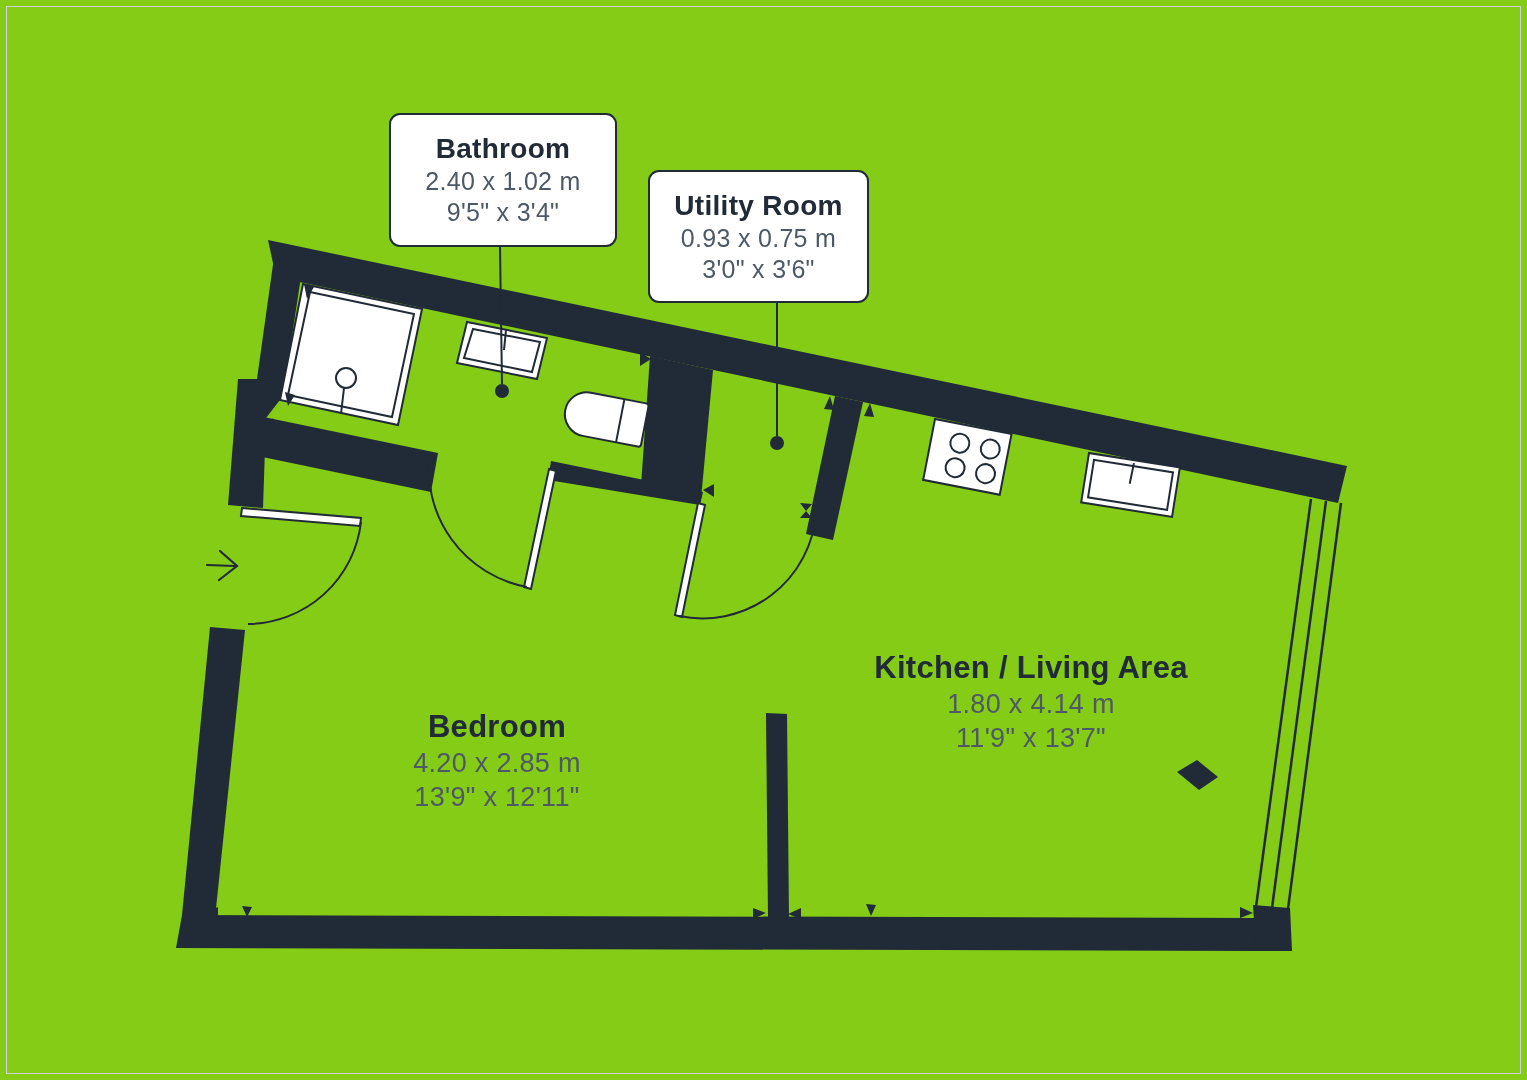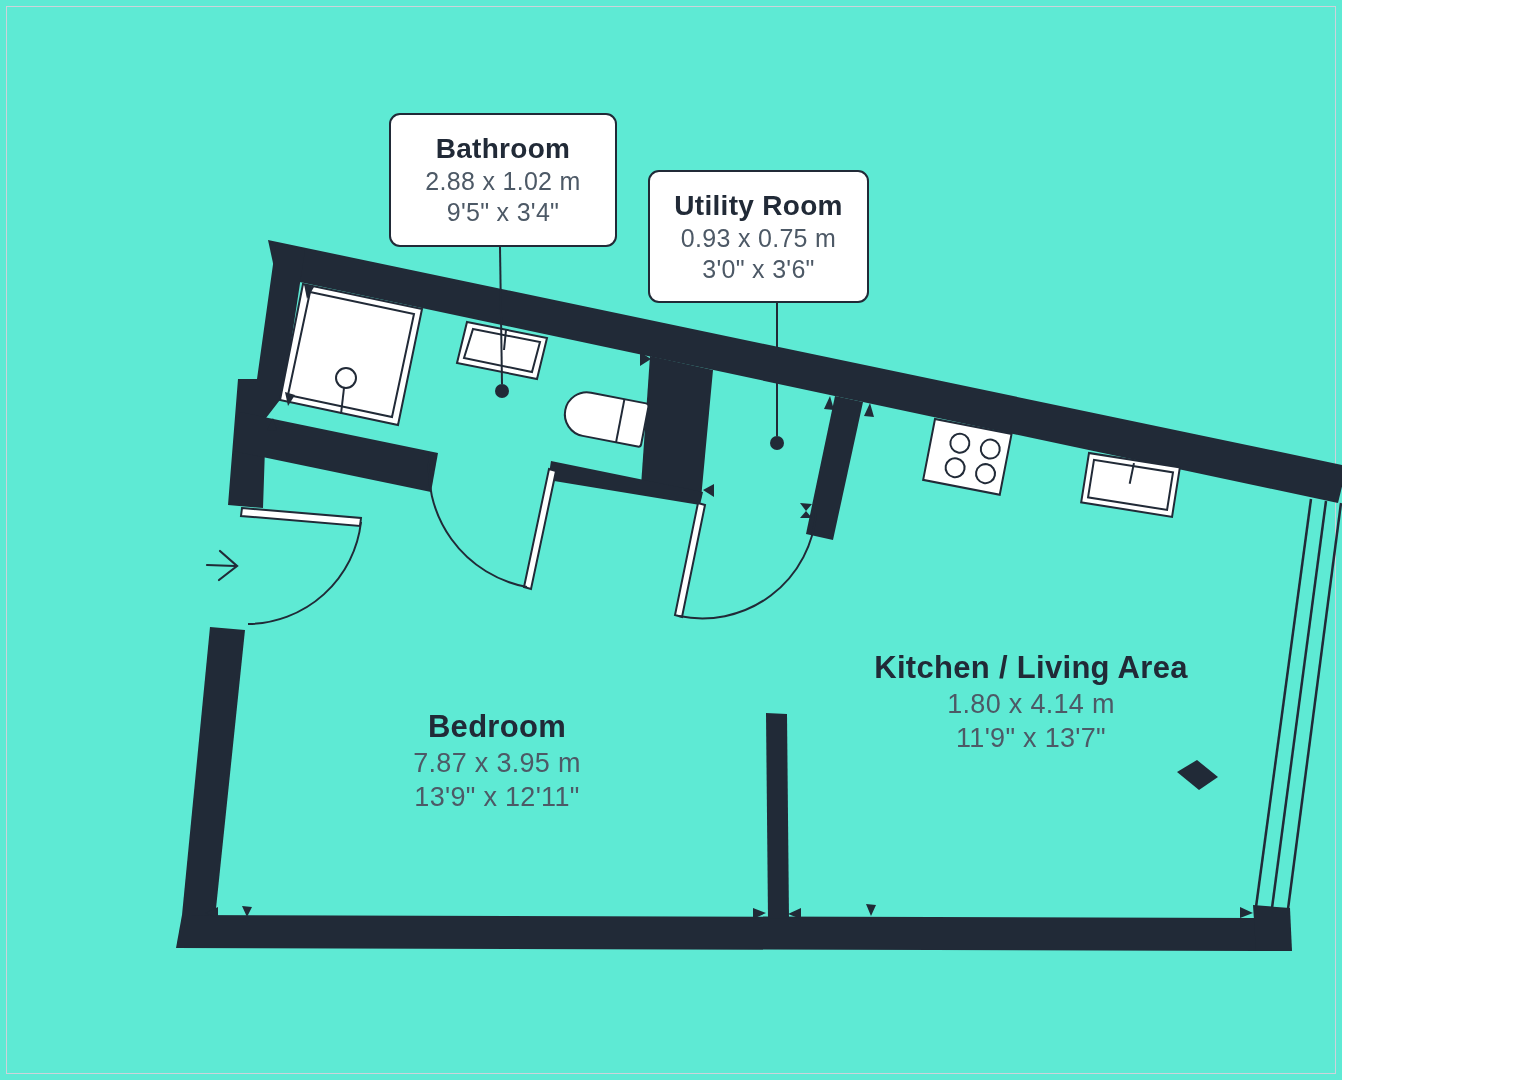--- a/index.html
+++ b/index.html
@@ -1,17 +1,17 @@
 <!DOCTYPE html>
 <html><head>
 <meta charset="utf-8">
 <style>
   html,body{margin:0;padding:0;background:#ffffff;}
   .stage{
-    position:relative;width:1342px;height:1080px;background:#5eead4;overflow:hidden;
+    position:relative;width:1527px;height:1080px;background:#84cc16;overflow:hidden;
     font-family:"Liberation Sans",sans-serif;
   }
   .frame{
     position:absolute;inset:6px;border:1px solid #cdd3da;pointer-events:none;
   }
   svg.plan{position:absolute;left:0;top:0;}
   
   .callout{
     position:absolute;background:#ffffff;border:2px solid #212A37;border-radius:11px;
     display:flex;flex-direction:column;align-items:center;justify-content:center;
@@ -136,33 +136,33 @@
       <path d="M242,906 L252,907 L247,917 Z"></path>
       <path d="M753,908 L753,919 L766,913 Z"></path>
       <path d="M801,908 L801,919 L788,914 Z"></path>
       <path d="M866,904 L876,905 L871,916 Z"></path>
       <path d="M1240,907 L1240,918 L1253,913 Z"></path>
     </g>
   </svg>
 
   <div class="callout" style="left:389px;top:113px;width:228px;height:134px;">
     <div class="title">Bathroom</div>
-    <div class="dim">2.88 x 1.02 m</div>
+    <div class="dim">2.40 x 1.02 m</div>
     <div class="dim">9'5" x 3'4"</div>
   </div>
 
   <div class="callout" style="left:648px;top:170px;width:221px;height:133px;">
     <div class="title">Utility Room</div>
     <div class="dim">0.93 x 0.75 m</div>
     <div class="dim">3'0" x 3'6"</div>
   </div>
 
   <div class="room-label" style="left:497px;top:708px;">
     <div class="title">Bedroom</div>
-    <div class="dim">7.87 x 3.95 m</div>
+    <div class="dim">4.20 x 2.85 m</div>
     <div class="dim">13'9" x 12'11"</div>
   </div>
 
   <div class="room-label" style="left:1031px;top:649px;">
     <div class="title">Kitchen / Living Area</div>
     <div class="dim">1.80 x 4.14 m</div>
     <div class="dim">11'9" x 13'7"</div>
   </div>
 </div>
 

